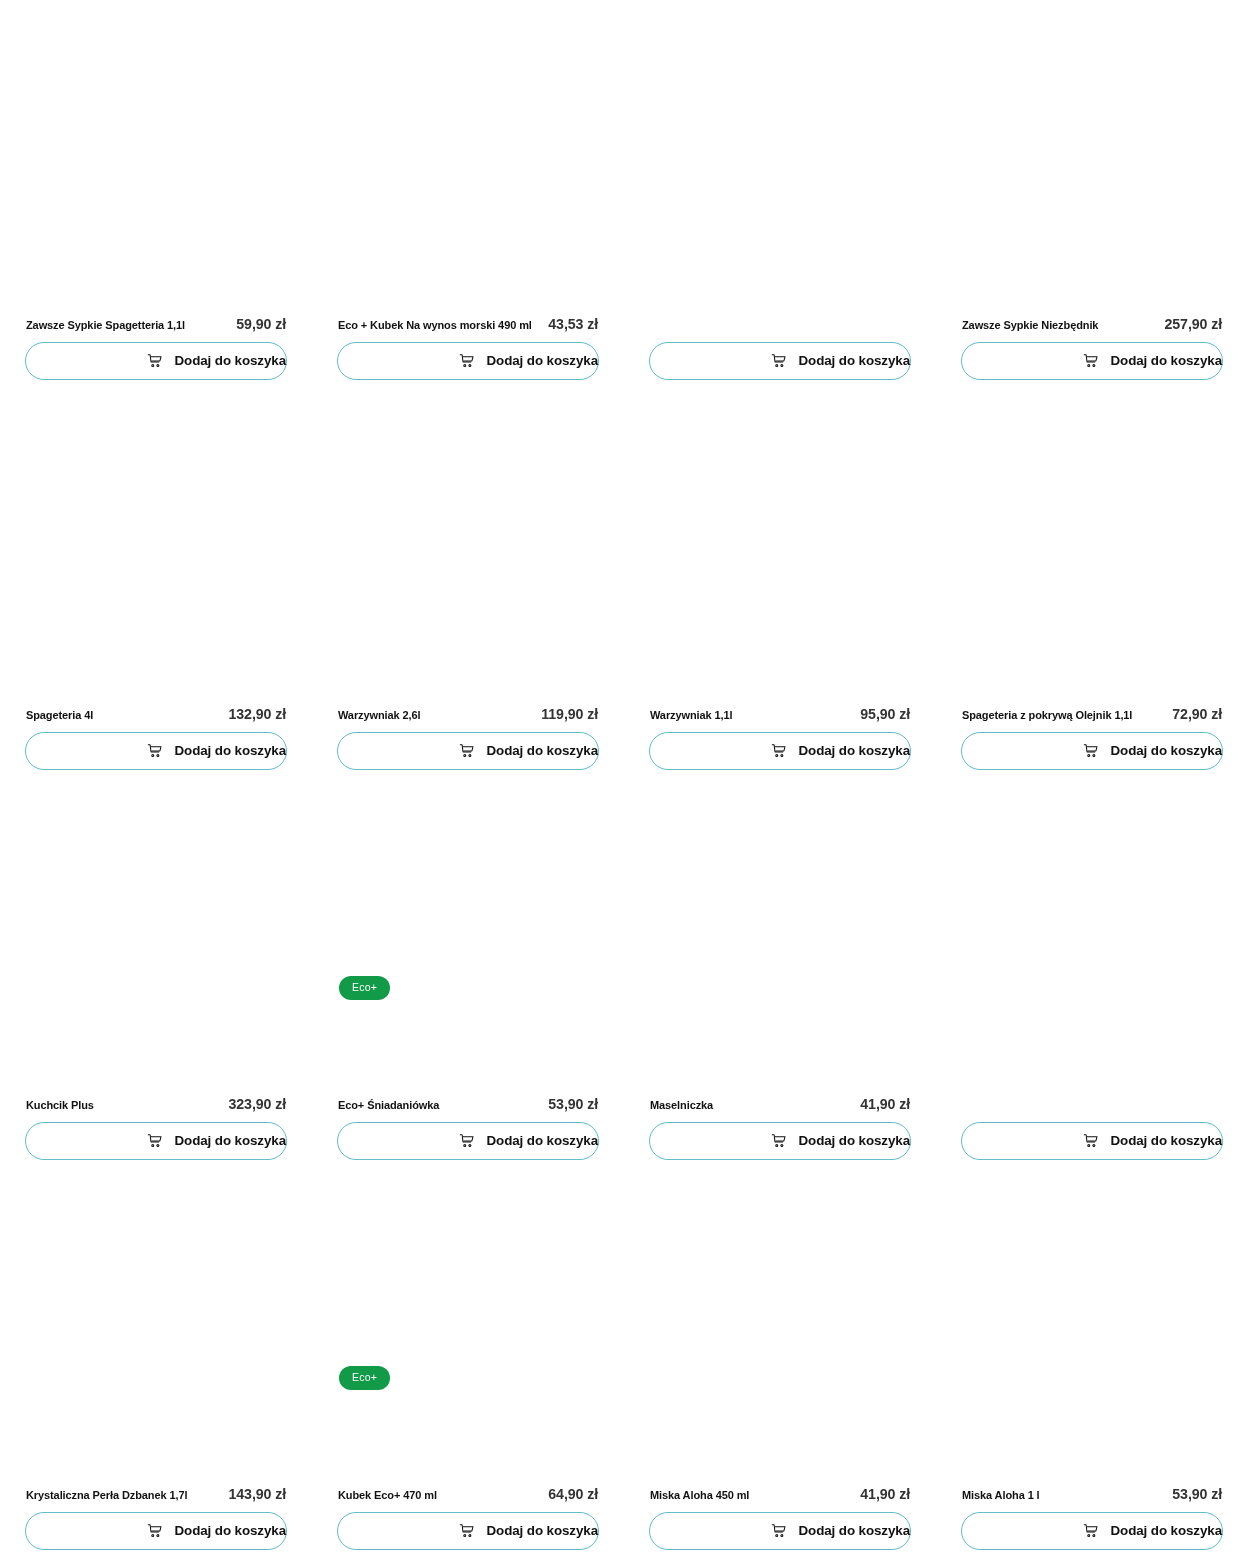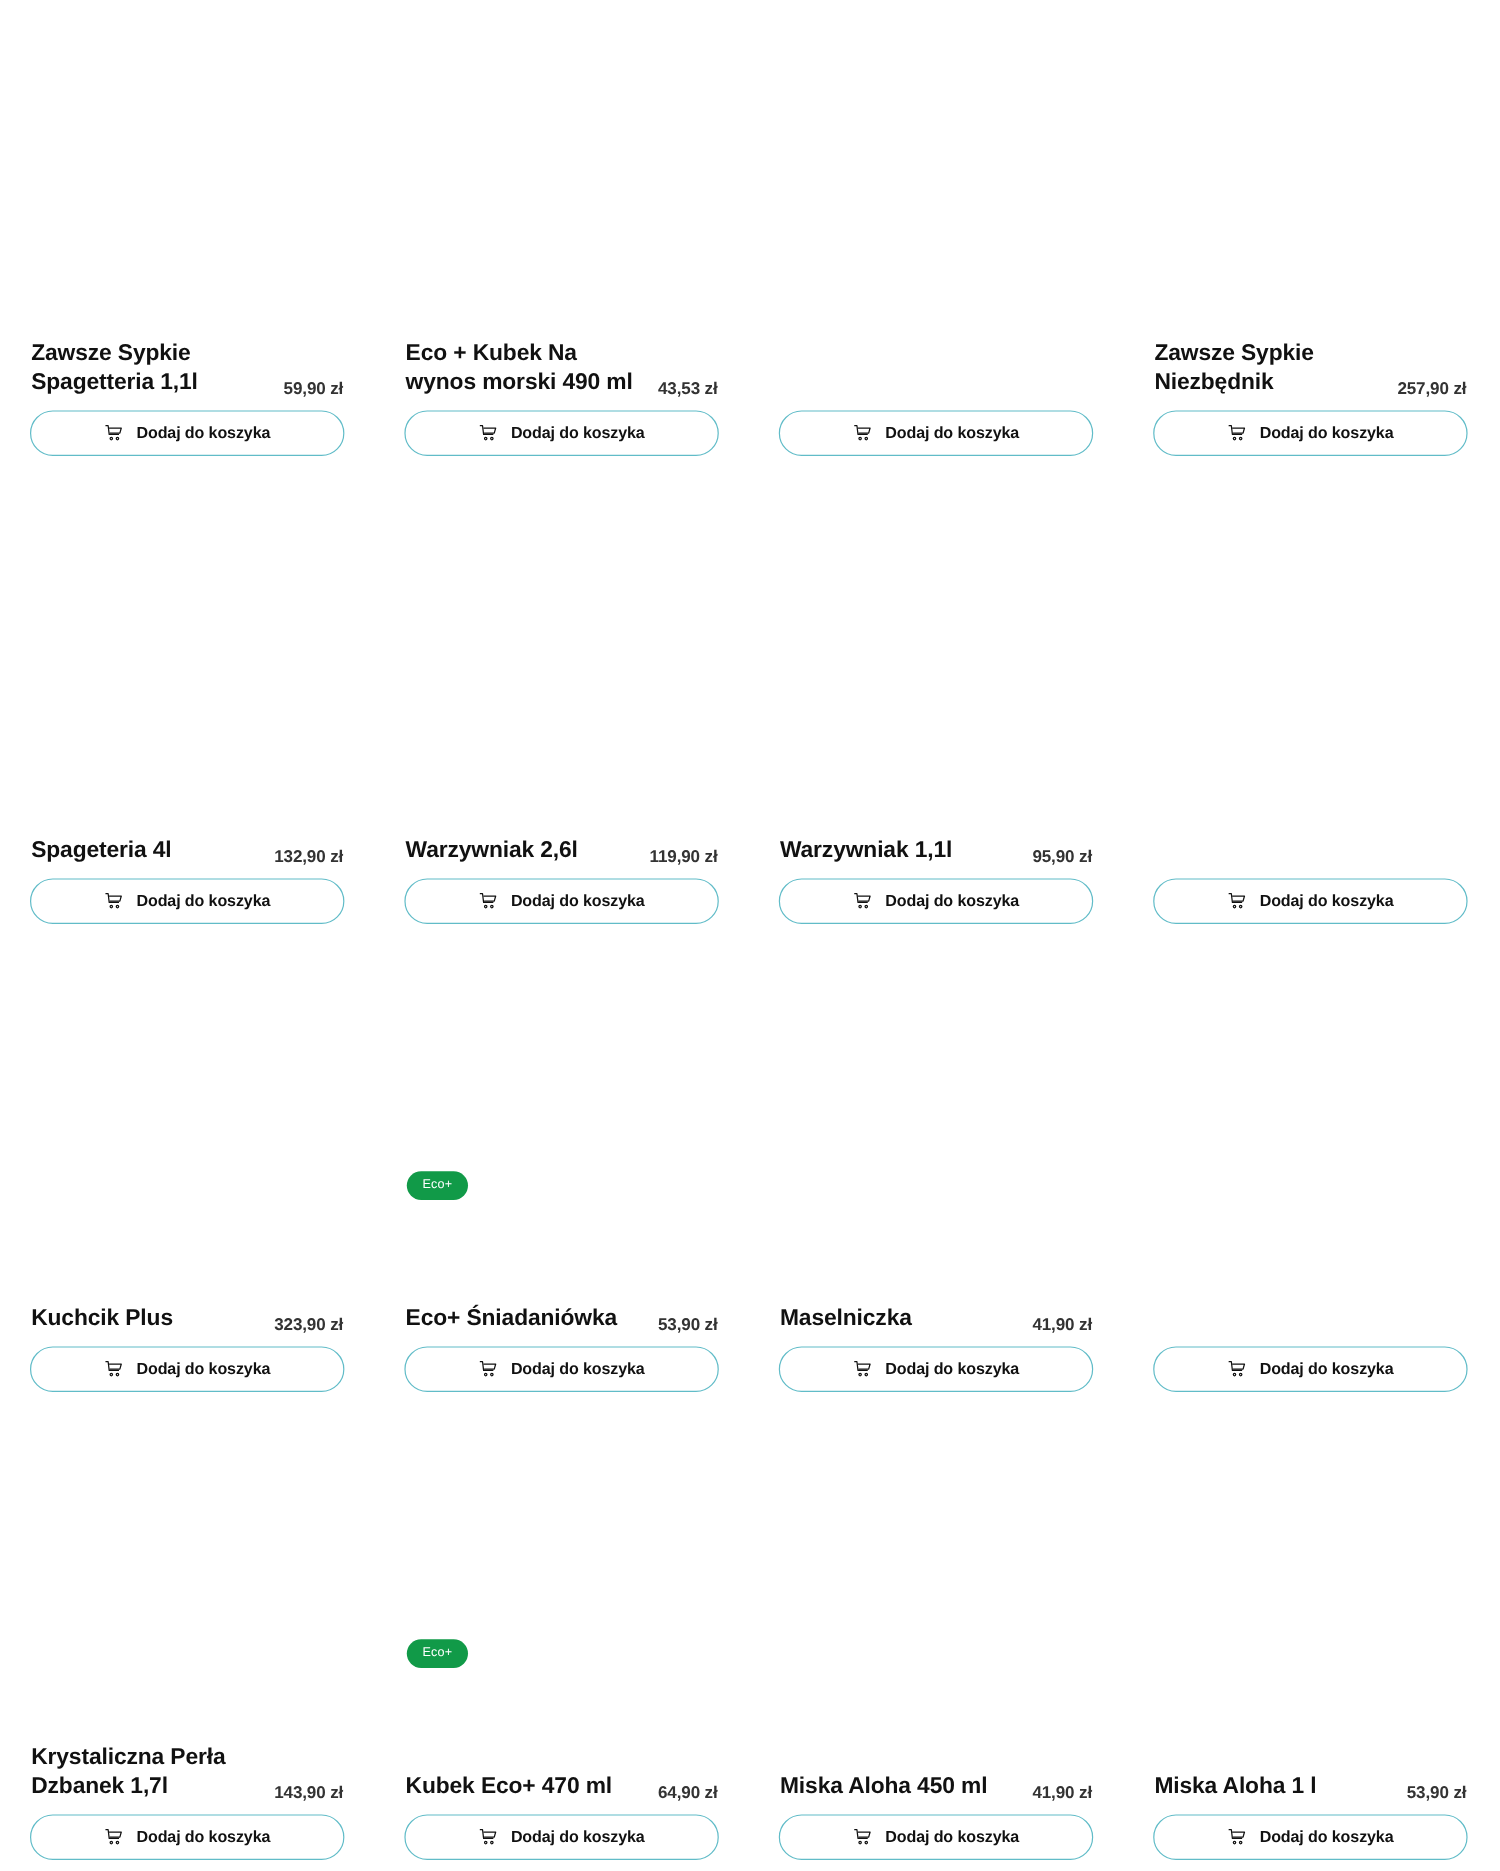--- a/index.html
+++ b/index.html
@@ -69,21 +69,21 @@
     z-index: 1;
     display: flex;
     align-items: flex-end;
     justify-content: space-between;
     gap: 8px;
     margin-bottom: 10px;
     padding: 0 1px;
   }
 
   .p-name {
-    font-size: 19px;
+    font-size: 11px;
     font-weight: bold;
     color: #111111;
     line-height: 1.3;
     letter-spacing: -0.1px;
     flex: 1 1 auto;
     min-width: 0;
   }
 
   .p-price {
     font-size: 14.2px;
@@ -96,21 +96,21 @@
   }
 
   .add-btn {
     width: 262px;
     height: 38px;
     border: 1.6px solid #61bcc8;
     border-radius: 999px;
     background: #ffffff;
     display: flex;
     align-items: center;
-    justify-content: center;
+    justify-content: flex-end;
     gap: 11px;
     cursor: pointer;
     padding: 0;
     box-sizing: border-box;
     margin-bottom: 10px;
   }
 
   .add-btn .cart-icon {
     display: inline-flex;
     width: 16px;
@@ -257,20 +257,24 @@
           <circle cx="7.2" cy="15.6" r="1.25"></circle>
           <circle cx="13.6" cy="15.6" r="1.25"></circle>
         </svg>
       </span>
       <span class="btn-label">Dodaj do koszyka</span>
     </button>
   </div>
     <div class="card">
     <div class="card-media"></div>
 
+    <div class="card-info">
+      <div class="p-name">Spageteria z pokrywą Olejnik 1,1l</div>
+      <div class="p-price">72,90 zł</div>
+    </div>
     <button class="add-btn">
       <span class="cart-icon">
         <svg viewBox="0 0 20 20" width="16" height="16" fill="none" stroke="#111111" stroke-width="1.3" stroke-linecap="round" stroke-linejoin="round">
           <path d="M1.6 2.2h2.3l1.1 9.1h9.6"></path>
           <path d="M5.2 4.6h12.4l-1.5 5.3H5.9"></path>
           <circle cx="7.2" cy="15.6" r="1.25"></circle>
           <circle cx="13.6" cy="15.6" r="1.25"></circle>
         </svg>
       </span>
       <span class="btn-label">Dodaj do koszyka</span>

